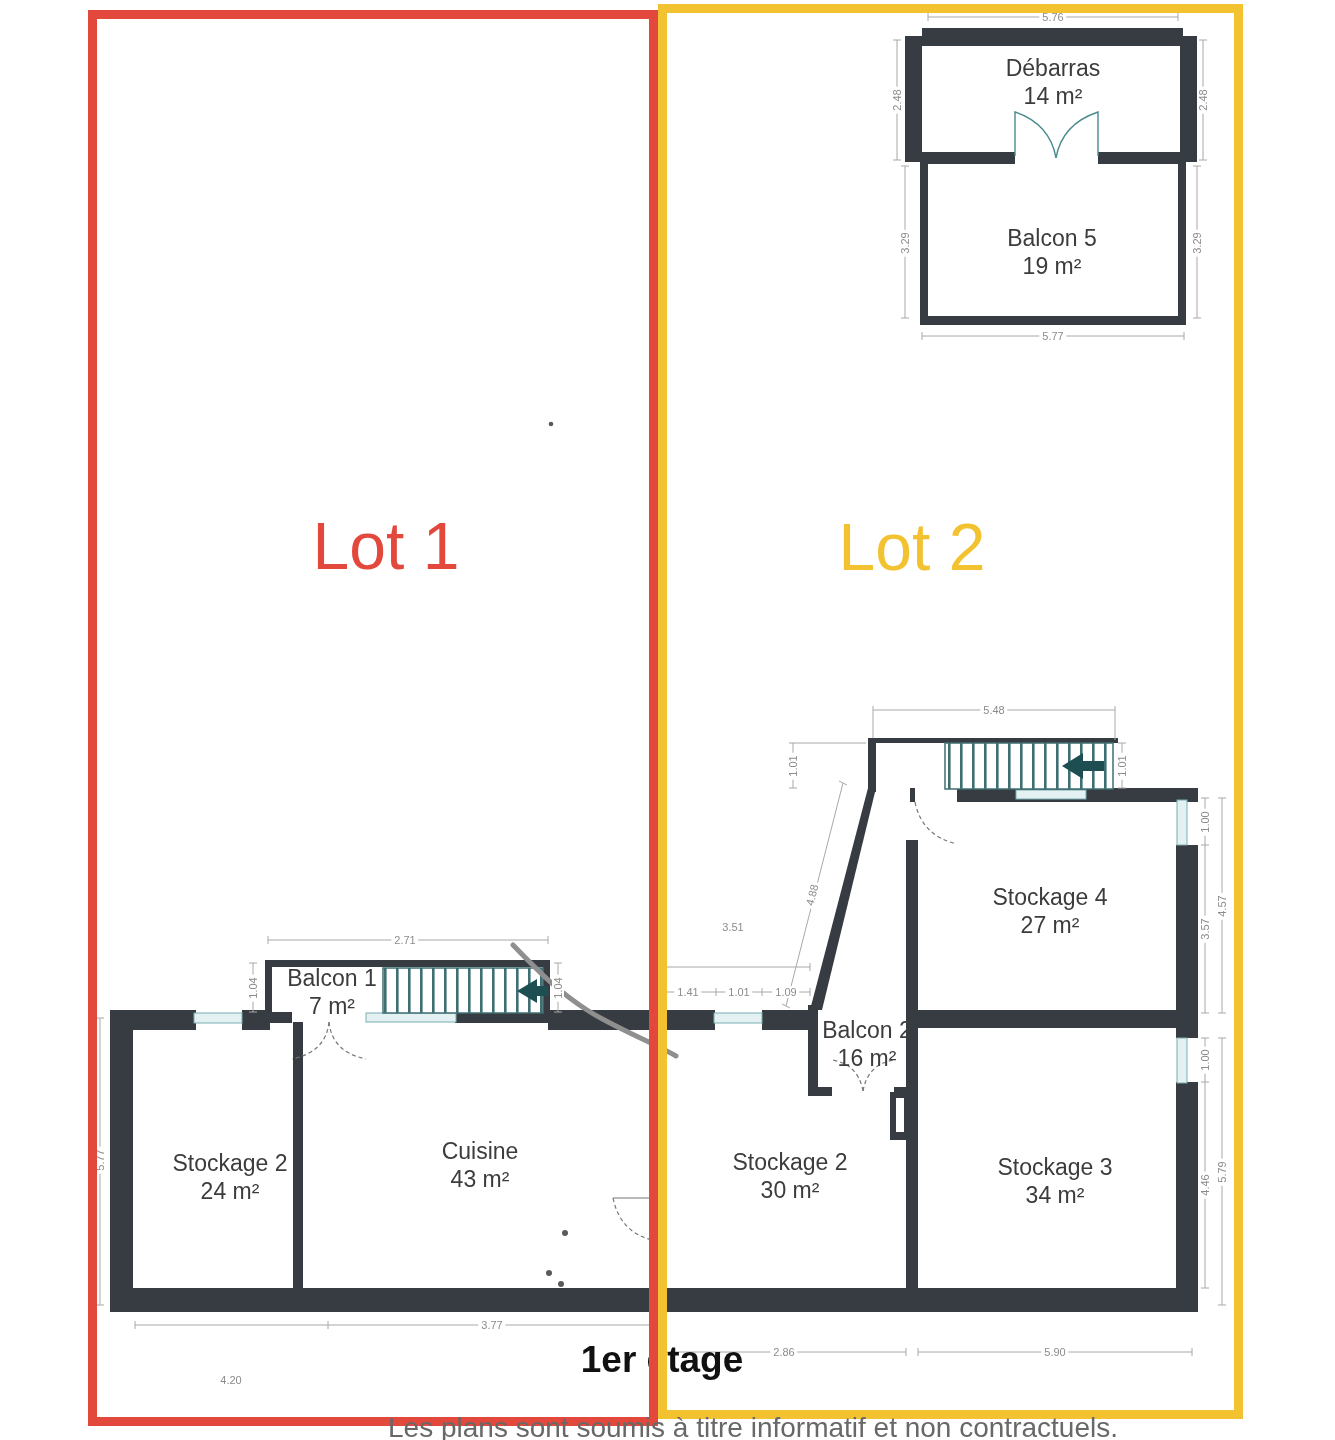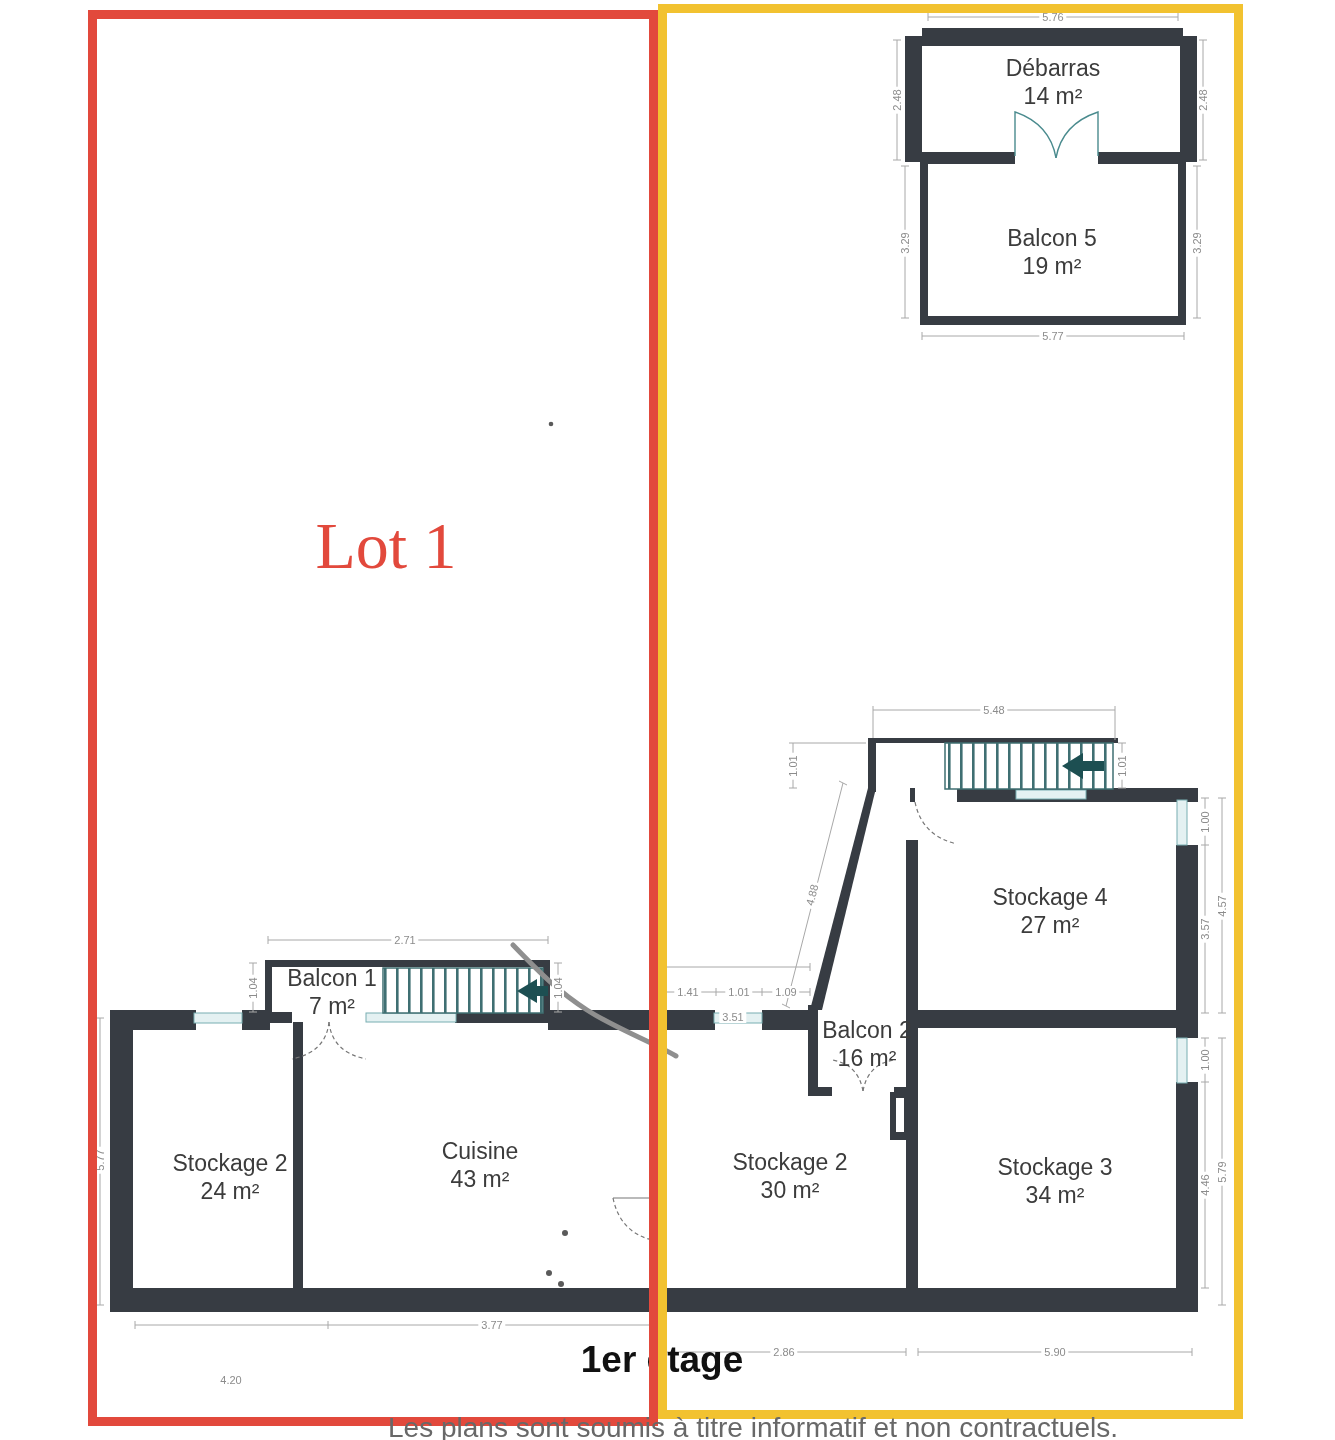--- a/index.html
+++ b/index.html
@@ -9,21 +9,21 @@
   .dim{position:absolute;transform:translate(-50%,-50%);font-size:11px;color:#8c8c8c;
        background:#fff;padding:0 3px;line-height:12px;white-space:nowrap;z-index:2;}
   .dim-v{transform:translate(-50%,-50%) rotate(-90deg);}
   .dim-diag{transform:translate(-50%,-50%) rotate(-76deg);}
   .room{position:absolute;transform:translate(-50%,0);text-align:center;font-size:23px;
         color:#3c3c3c;line-height:28px;white-space:nowrap;z-index:2;}
   .room-name,.room-area{display:block;}
   .lot-box{position:absolute;border:9px solid;box-sizing:border-box;z-index:3;pointer-events:none;background:transparent;}
   .lot1-box{border-color:#e2493c;left:88px;top:10px;width:570px;height:1416px;}
   .lot2-box{border-color:#f2c230;left:658px;top:4px;width:585px;height:1415px;}
-  .lot-label{position:absolute;transform:translate(-50%,-50%);font-size:66px;z-index:4;white-space:nowrap;font-family:Liberation Serif, serif;}
+  .lot-label{position:absolute;transform:translate(-50%,-50%);font-size:66px;z-index:4;white-space:nowrap;}
   .lot1-label{color:#e2493c;left:386px;top:546px;}
   .lot2-label{color:#f2c230;left:912px;top:547px;}
   .title{position:absolute;transform:translate(-50%,-50%);left:662px;top:1360px;
          font-size:37px;font-weight:bold;color:#111;z-index:2;white-space:nowrap;}
   .caption{position:absolute;transform:translate(-50%,-50%);left:753px;top:1428px;
            font-size:28px;color:#686868;z-index:4;white-space:nowrap;}
 </style>
 </head>
 <body>
 
@@ -165,21 +165,21 @@
   <div class="dim dim-v" style="left:1122px;top:766px">1.01</div>
   <div class="dim dim-diag" style="left:812px;top:895px">4.88</div>
   <div class="dim dim-v" style="left:1205px;top:822px">1.00</div>
   <div class="dim dim-v" style="left:1205px;top:929px">3.57</div>
   <div class="dim dim-v" style="left:1222px;top:906px">4.57</div>
 
   <div class="dim" style="left:405px;top:940px">2.71</div>
   <div class="dim dim-v" style="left:253px;top:988px">1.04</div>
   <div class="dim dim-v" style="left:558px;top:988px">1.04</div>
 
-  <div class="dim" style="left:733px;top:1017px">3.51</div>
+  <div class="dim" style="left:733px;top:927px">3.51</div>
   <div class="dim" style="left:688px;top:992px">1.41</div>
   <div class="dim" style="left:739px;top:992px">1.01</div>
   <div class="dim" style="left:786px;top:992px">1.09</div>
 
   <div class="dim dim-v" style="left:100px;top:1160px">5.77</div>
   <div class="dim" style="left:231px;top:1380px">4.20</div>
   <div class="dim" style="left:492px;top:1325px">3.77</div>
   <div class="dim" style="left:784px;top:1352px">2.86</div>
   <div class="dim" style="left:1055px;top:1352px">5.90</div>
   <div class="dim dim-v" style="left:1205px;top:1060px">1.00</div>
@@ -224,14 +224,15 @@
   </div>
 
   <div class="title">1er étage</div>
 
   <div class="lot-box lot1-box"></div>
   <div class="lot-box lot2-box"></div>
 
   <div class="caption">Les plans sont soumis à titre informatif et non contractuels.</div>
 
   <div class="lot-label lot1-label">Lot 1</div>
+  <div class="lot-label lot2-label">Lot 2</div>
 
 </div>
 
 </body></html>

